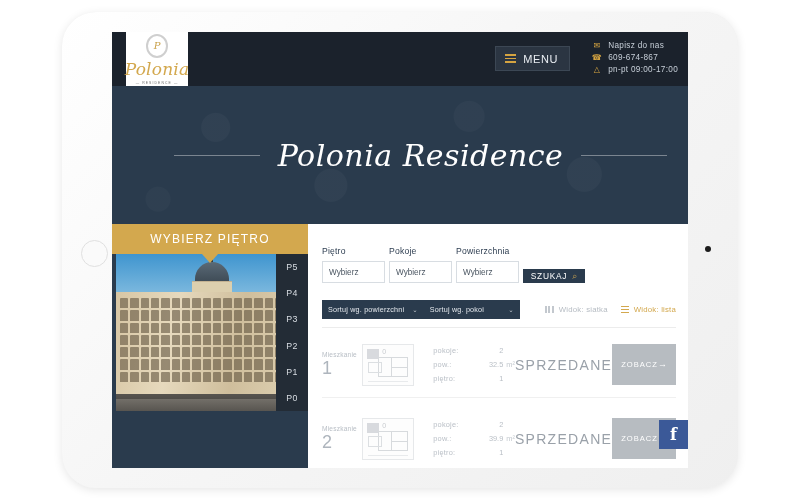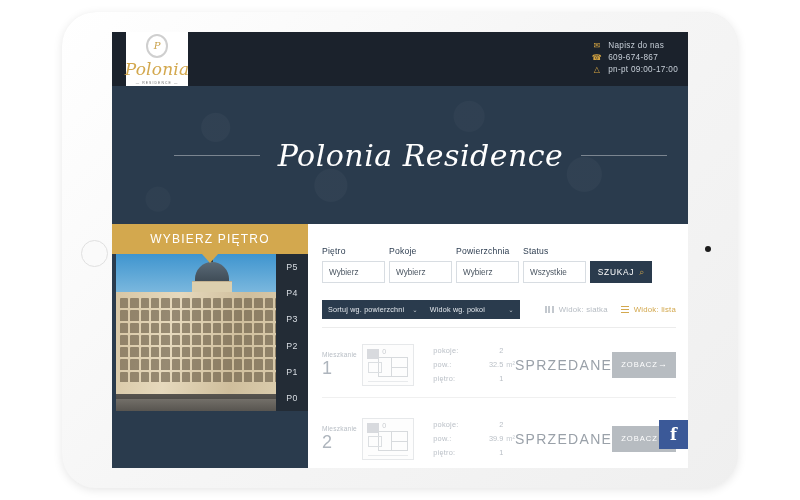--- a/index.html
+++ b/index.html
@@ -255,21 +255,21 @@
   .filter-select {
     width: 63px; height: 22px;
     border: 1px solid #d8dde2;
     background: #fff;
     display: flex; align-items: center;
     padding-left: 6px;
     font-size: 8.2px; color: #4b5662;
     cursor: pointer;
   }
   #szukaj-button {
-    width: 62px; height: 22px;
+    width: 62px; height: 14px;
     background: #2a3b4d;
     display: flex; align-items: center; justify-content: center; gap: 5px;
     cursor: pointer;
   }
   #szukaj-button .slabel {
     color: #ffffff; font-size: 8.4px; letter-spacing: .7px;
   }
   #szukaj-button .sicon { color: #d3a84e; font-size: 9px; line-height: 1; }
 
   
@@ -342,21 +342,21 @@
   .spec-key { width: 40px; letter-spacing: .2px; }
   .spec-val { text-align: right; width: 30px; color: #b9bfc6; }
   .spec-unit { margin-left: 3px; color: #c3c9cf; }
 
   .l-status {
     flex: 1;
     text-align: center;
     font-size: 14px; color: #9aa1a9; letter-spacing: 1.3px;
   }
   .l-cta {
-    width: 72px; height: 26px;
+    width: 72px; height: 41px;
     background: #b7bcc1;
     display: flex; align-items: center; justify-content: center;
     padding: 0 9px;
     cursor: pointer;
   }
   .l-cta .ctext { color: #ffffff; font-size: 7.6px; letter-spacing: 1px; }
   .l-cta .carrow { color: #ffffff; font-size: 9px; line-height: 1; }
 
   #fb-button {
     position: absolute; right: 0px; top: 196px;
@@ -385,20 +385,28 @@
   <div id="topbar">
 
     <div id="logo-tile">
       <div class="logo-crest">
         <span>P</span>
       </div>
       <div class="logo-word">Polonia</div>
       <div class="logo-sub">— RESIDENCE —</div>
     </div>
 
+    <div id="menu-button">
+      <span class="burger">
+          <i></i>
+          <i></i>
+          <i></i>
+        </span>
+      <span class="mlabel">MENU</span>
+    </div>
 
     <div id="contact-block">
       <div class="contact-row">
         <span class="contact-ico">✉</span>
         <span class="contact-txt">Napisz do nas</span>
       </div>
       <div class="contact-row">
         <span class="contact-ico">☎</span>
         <span class="contact-txt">609-674-867</span>
       </div>
@@ -589,42 +597,36 @@
         </div>
       </div>
 
       <div class="filter-group">
         <span class="filter-label">Powierzchnia</span>
         <div class="filter-select">
           <span>Wybierz</span>
         </div>
       </div>
 
-      <div class="filter-group">
-        <span class="filter-label">Status</span>
-        <div class="filter-select">
-          <span>Wszystkie</span>
-        </div>
-      </div>
 
       <div id="szukaj-button">
         <span class="slabel">SZUKAJ</span>
         <span class="sicon">⌕</span>
       </div>
     </div>
 
     <div id="sortbar">
 
       <div class="sort-select">
         <span class="stext">Sortuj wg. powierzchni</span>
         <span class="scaret">⌄</span>
       </div>
 
       <div class="sort-select">
-        <span class="stext">Widok wg. pokoi</span>
+        <span class="stext">Sortuj wg. pokoi</span>
         <span class="scaret">⌄</span>
       </div>
 
       <div id="view-toggles">
         <div class="view-opt view-grid">
           <span class="grid-ico">
               <i></i>
               <i></i>
               <i></i>
             </span>

